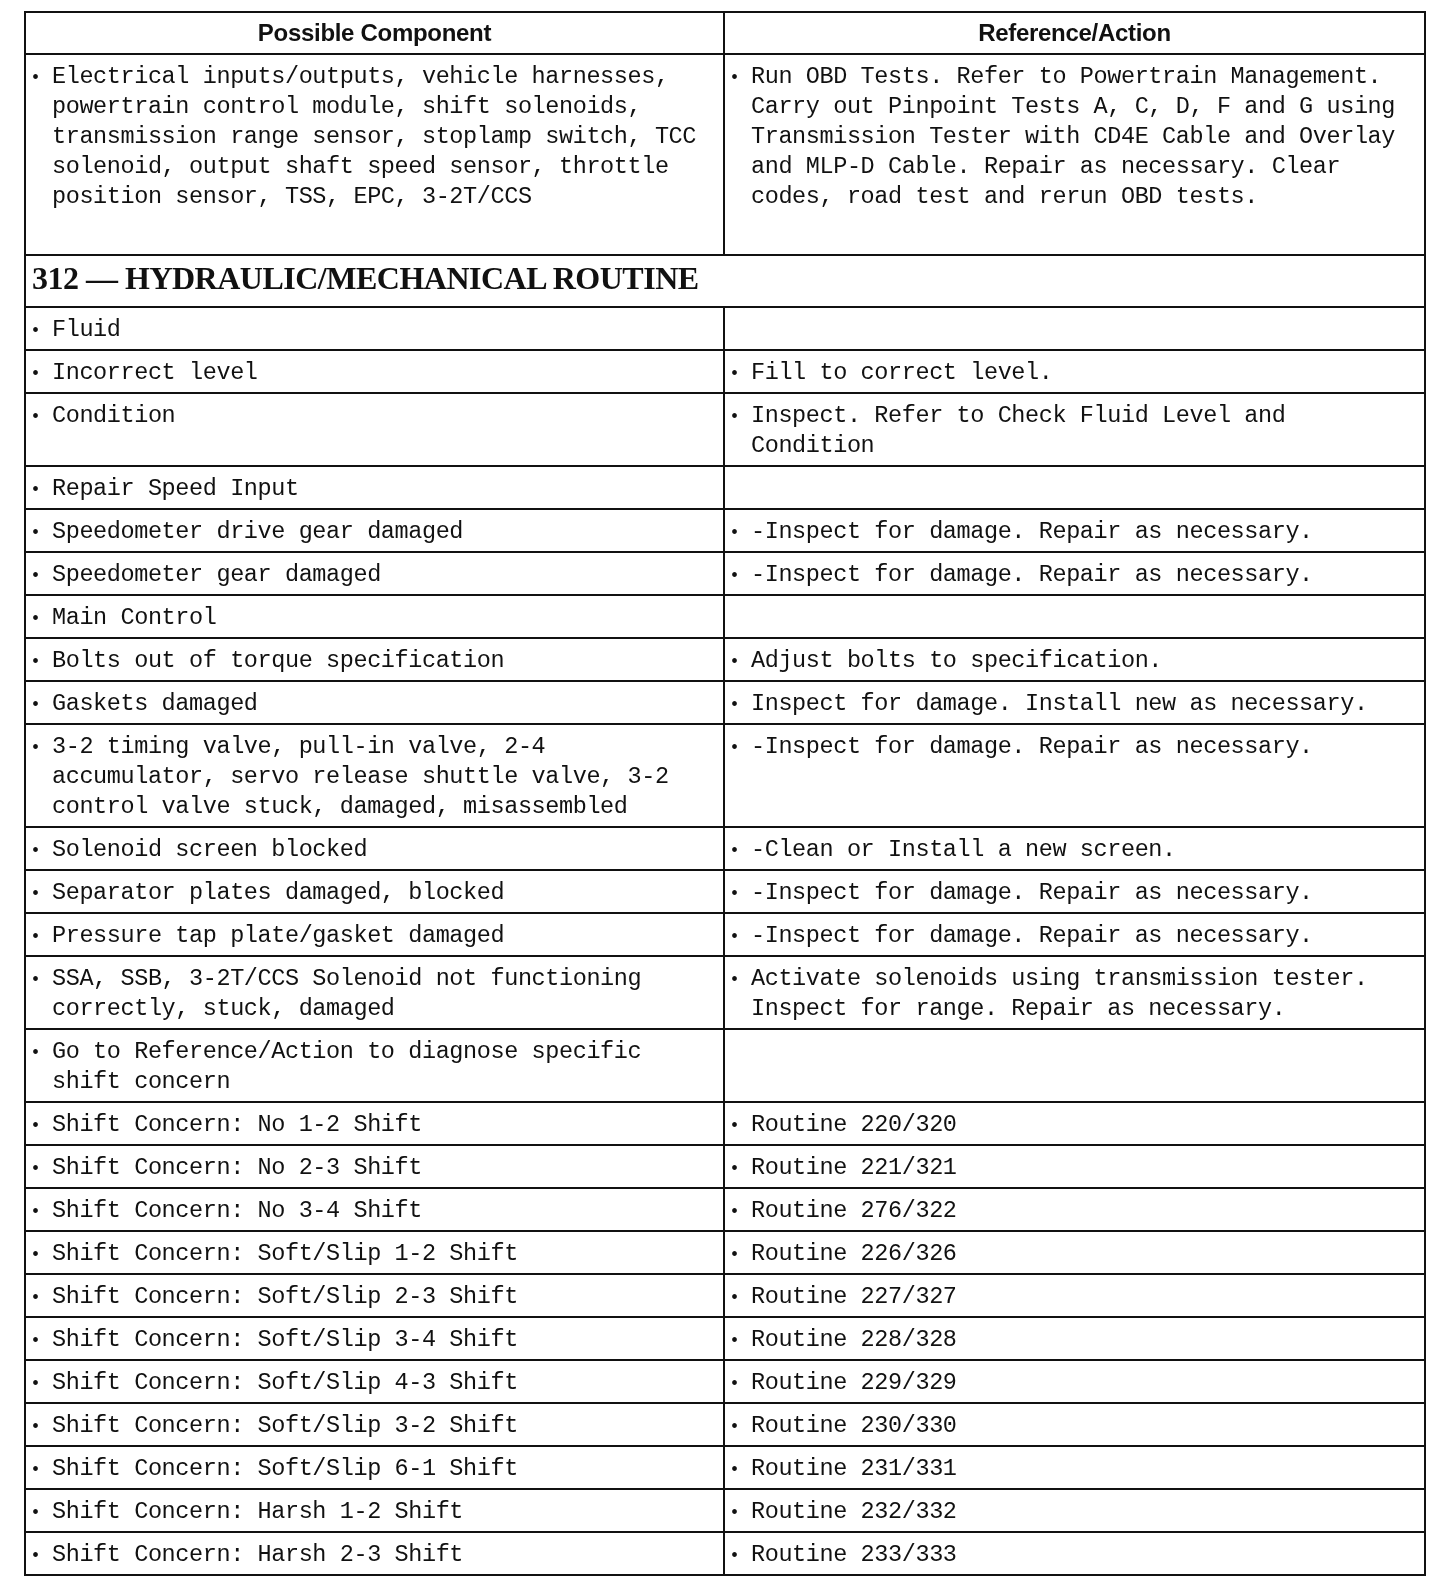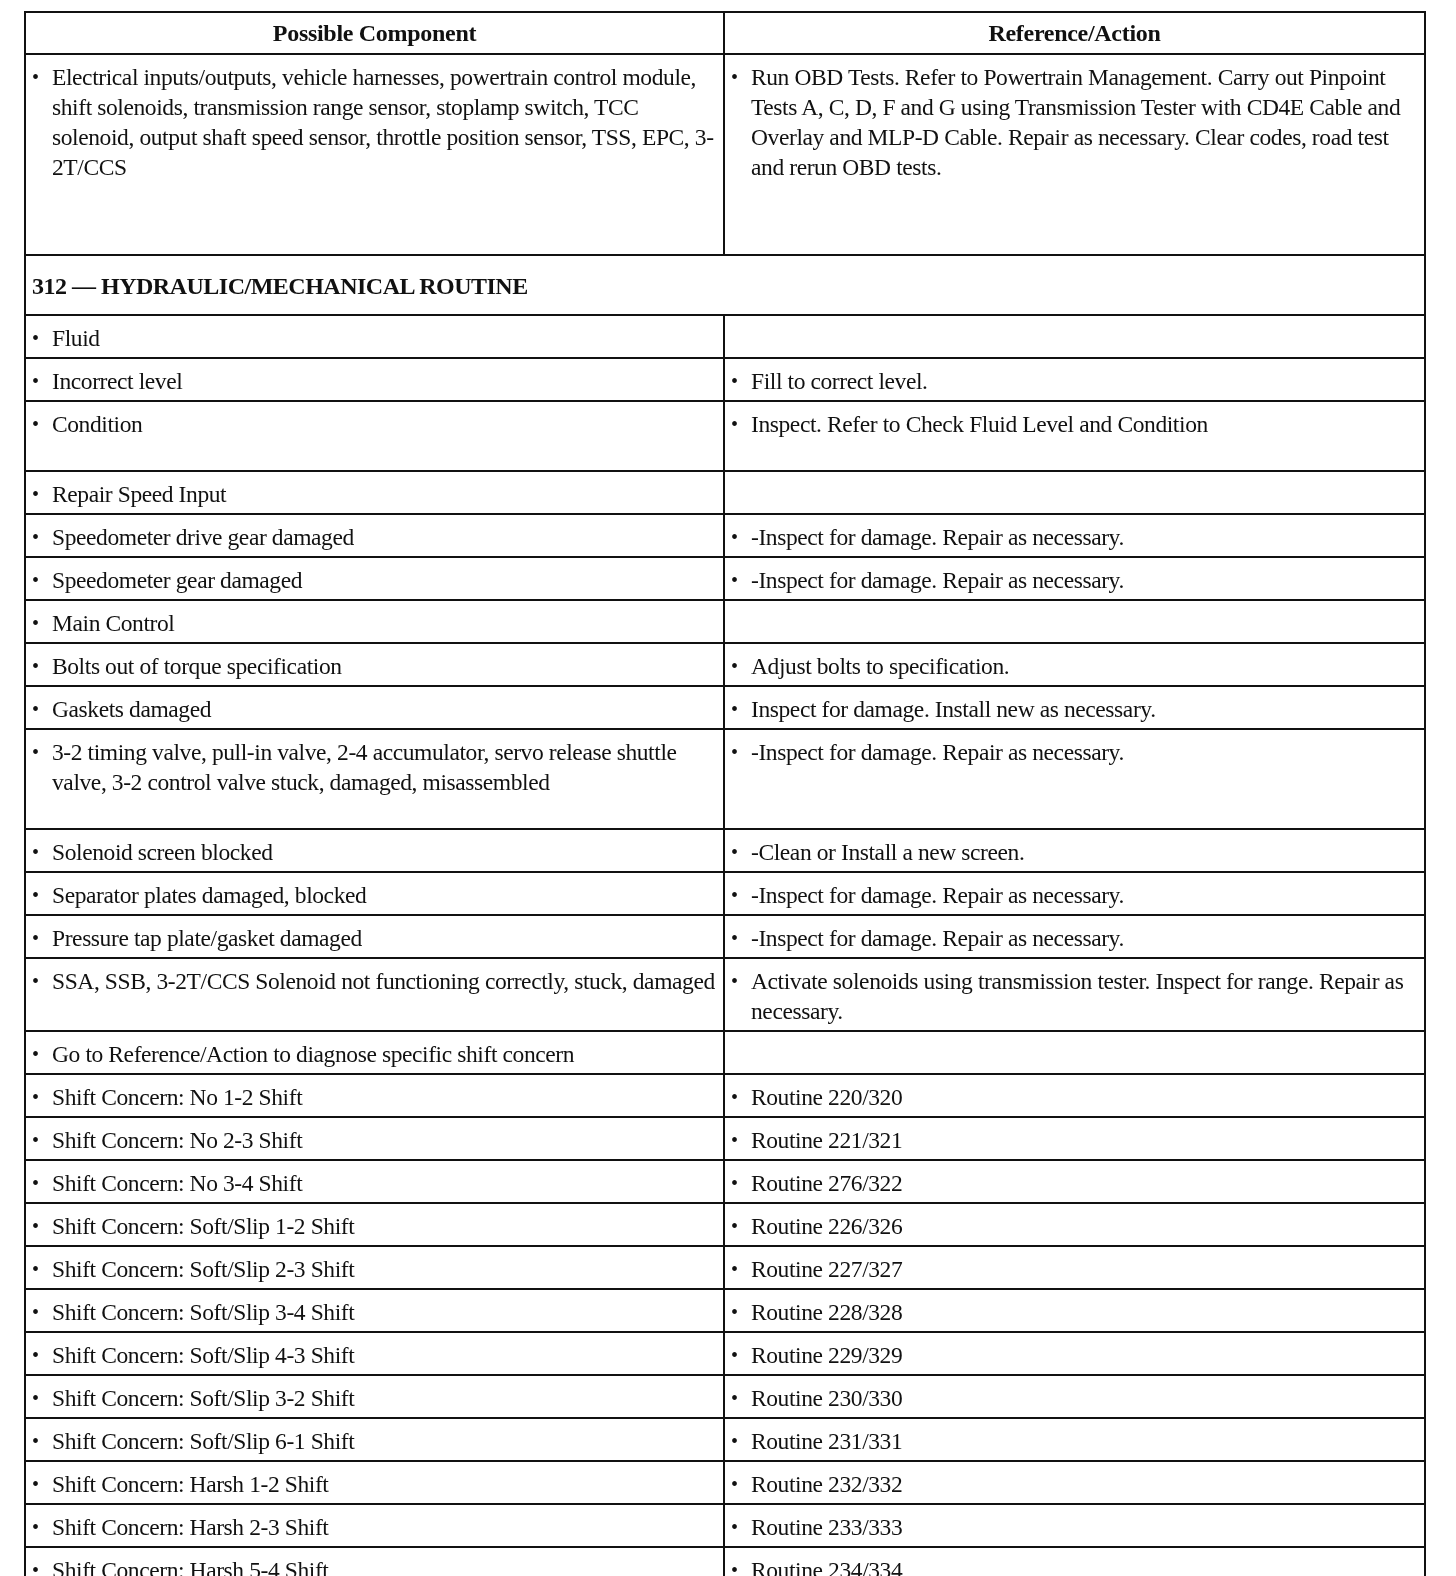--- a/index.html
+++ b/index.html
@@ -25,21 +25,21 @@
     }
     .doc-table col.c1 { width: 699px; }
     .doc-table col.c2 { width: 701px; }
     .doc-table th, .doc-table td {
       border: 2px solid #111111;
       vertical-align: top;
       padding: 0;
     }
     .doc-table th {
       height: 40px;
-      font-family: Liberation Serif, serif;
+      font-family: Liberation Sans, sans-serif;
       font-weight: bold;
       font-size: 24px;
       text-align: center;
       vertical-align: middle;
       letter-spacing: -0.3px;
     }
     .cell-inner {
       display: flex;
       align-items: flex-start;
       padding: 7px 8px 4px 6px;
@@ -48,26 +48,27 @@
       letter-spacing: -0.4px;
     }
     .bullet {
       flex: 0 0 auto;
       width: 20px;
       font-size: 20px;
       line-height: 30px;
     }
     .cell-text {
       flex: 1 1 auto;
+      font-family: Liberation Mono, monospace;
     }
     .section-row td {
       font-weight: bold;
-      font-size: 24px;
+      font-size: 32px;
       line-height: 30px;
-      padding: 15px 8px 3px 6px;
+      padding: 7px 8px 3px 6px;
       letter-spacing: -0.5px;
       margin-top: 35px;
     }
     tr.h1 td { height: 199px; }
     tr.h-section td { height: 40px; }
     tr.h-std td { height: 38px; }
     tr.h-cond td { height: 68px; }
     tr.h-2line td { height: 59px; }
     tr.h-3line td { height: 98px; }
   </style>

